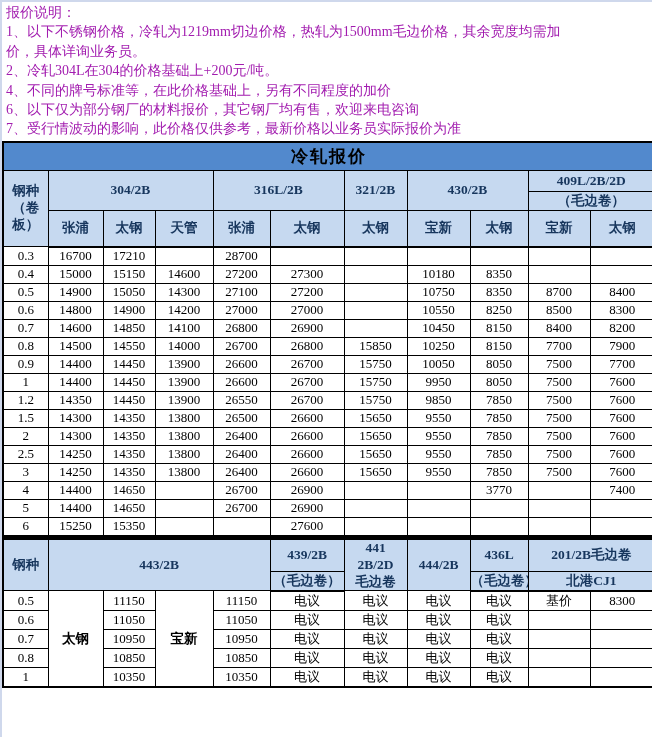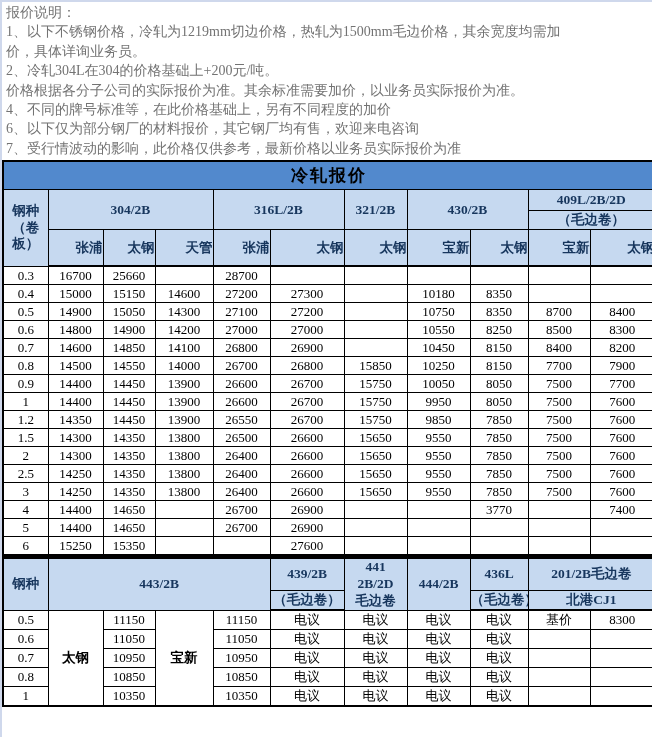--- a/index.html
+++ b/index.html
@@ -1,49 +1,48 @@
 <!DOCTYPE html>
 <html style="--title-bg: #5289CD; --hdr-bg: #C6D9F0; --hdr-text: #17365D;"><head>
 <meta charset="utf-8">
 <style>
   html,body{margin:0;padding:0;background:#fff;}
   body{width:652px;font-family:"Liberation Serif","DejaVu Serif",serif;color:#000;}
   .page{width:652px;height:737px;overflow:hidden;box-sizing:border-box;
         border-top:2px solid #cfd8ec;border-left:2px solid #cfd8ec;background:#fff;}
-  .notes{padding:1px 4px 2px 4px;font-size:14px;line-height:19.4px;color:#737373;}
+  .notes{padding:1px 4px 2px 4px;font-size:14px;line-height:19.4px;color:#a21caf;}
   .notes div{white-space:nowrap;}
   table.t{border-collapse:collapse;table-layout:fixed;width:650px;border:2px solid #000;}
   table.t th,table.t td{border:1px solid #000;text-align:center;vertical-align:middle;
         padding:0;overflow:hidden;white-space:nowrap;}
   .title-row th{background:var(--title-bg,#5289CD);color:#000;font-weight:bold;
         font-size:17px;height:27px;border-bottom:2px solid #000;letter-spacing:2px;}
   thead th{background:var(--hdr-bg,#C6D9F0);color:var(--hdr-text,#17365D);
         font-weight:bold;font-size:13.5px;}
   tr.h1 th{height:20px;}
   tr.h2 th{height:18px;}
-  tr.h3 th{height:35px;border-bottom:2px solid #000;text-align:right;}
+  tr.h3 th{height:35px;border-bottom:2px solid #000;}
   tbody td{height:17px;font-size:13px;background:#fff;color:#000;}
   td.mill-merged{font-weight:bold;font-size:13.5px;}
   .corner{line-height:1.25;}
   table.t2{border-top:3px solid #000;}
   table.t2 tr.h1 th{height:30px;line-height:1.25;}
   table.t2 tr.h2 th{height:18px;border-bottom:2px solid #000;}
   .multi{white-space:normal;line-height:1.2;}
 </style>
 </head>
 <body>
 
 <div class="page">
 
   <div class="notes">
       <div>报价说明：</div>
       <div>1、以下不锈钢价格，冷轧为1219mm切边价格，热轧为1500mm毛边价格，其余宽度均需加</div>
       <div>价，具体详询业务员。</div>
       <div>2、冷轧304L在304的价格基础上+200元/吨。</div>
-      <div>价格根据各分子公司的实际报价为准。其余标准需要加价，以业务员实际报价为准。</div>
       <div>4、不同的牌号标准等，在此价格基础上，另有不同程度的加价</div>
       <div>6、以下仅为部分钢厂的材料报价，其它钢厂均有售，欢迎来电咨询</div>
       <div>7、受行情波动的影响，此价格仅供参考，最新价格以业务员实际报价为准</div>
     </div>
 
   <table class="t">
     <colgroup>
       <col style="width:45px">
         <col style="width:55px">
         <col style="width:52px">
@@ -81,21 +80,21 @@
         <th>宝新</th>
         <th>太钢</th>
         <th>宝新</th>
         <th>太钢</th>
       </tr>
     </thead>
     <tbody id="t1body">
         <tr>
           <td>0.3</td>
           <td>16700</td>
-          <td>25660</td>
+          <td>17210</td>
           <td></td>
           <td>28700</td>
           <td></td>
           <td></td>
           <td></td>
           <td></td>
           <td></td>
           <td></td>
         </tr>
         <tr>

